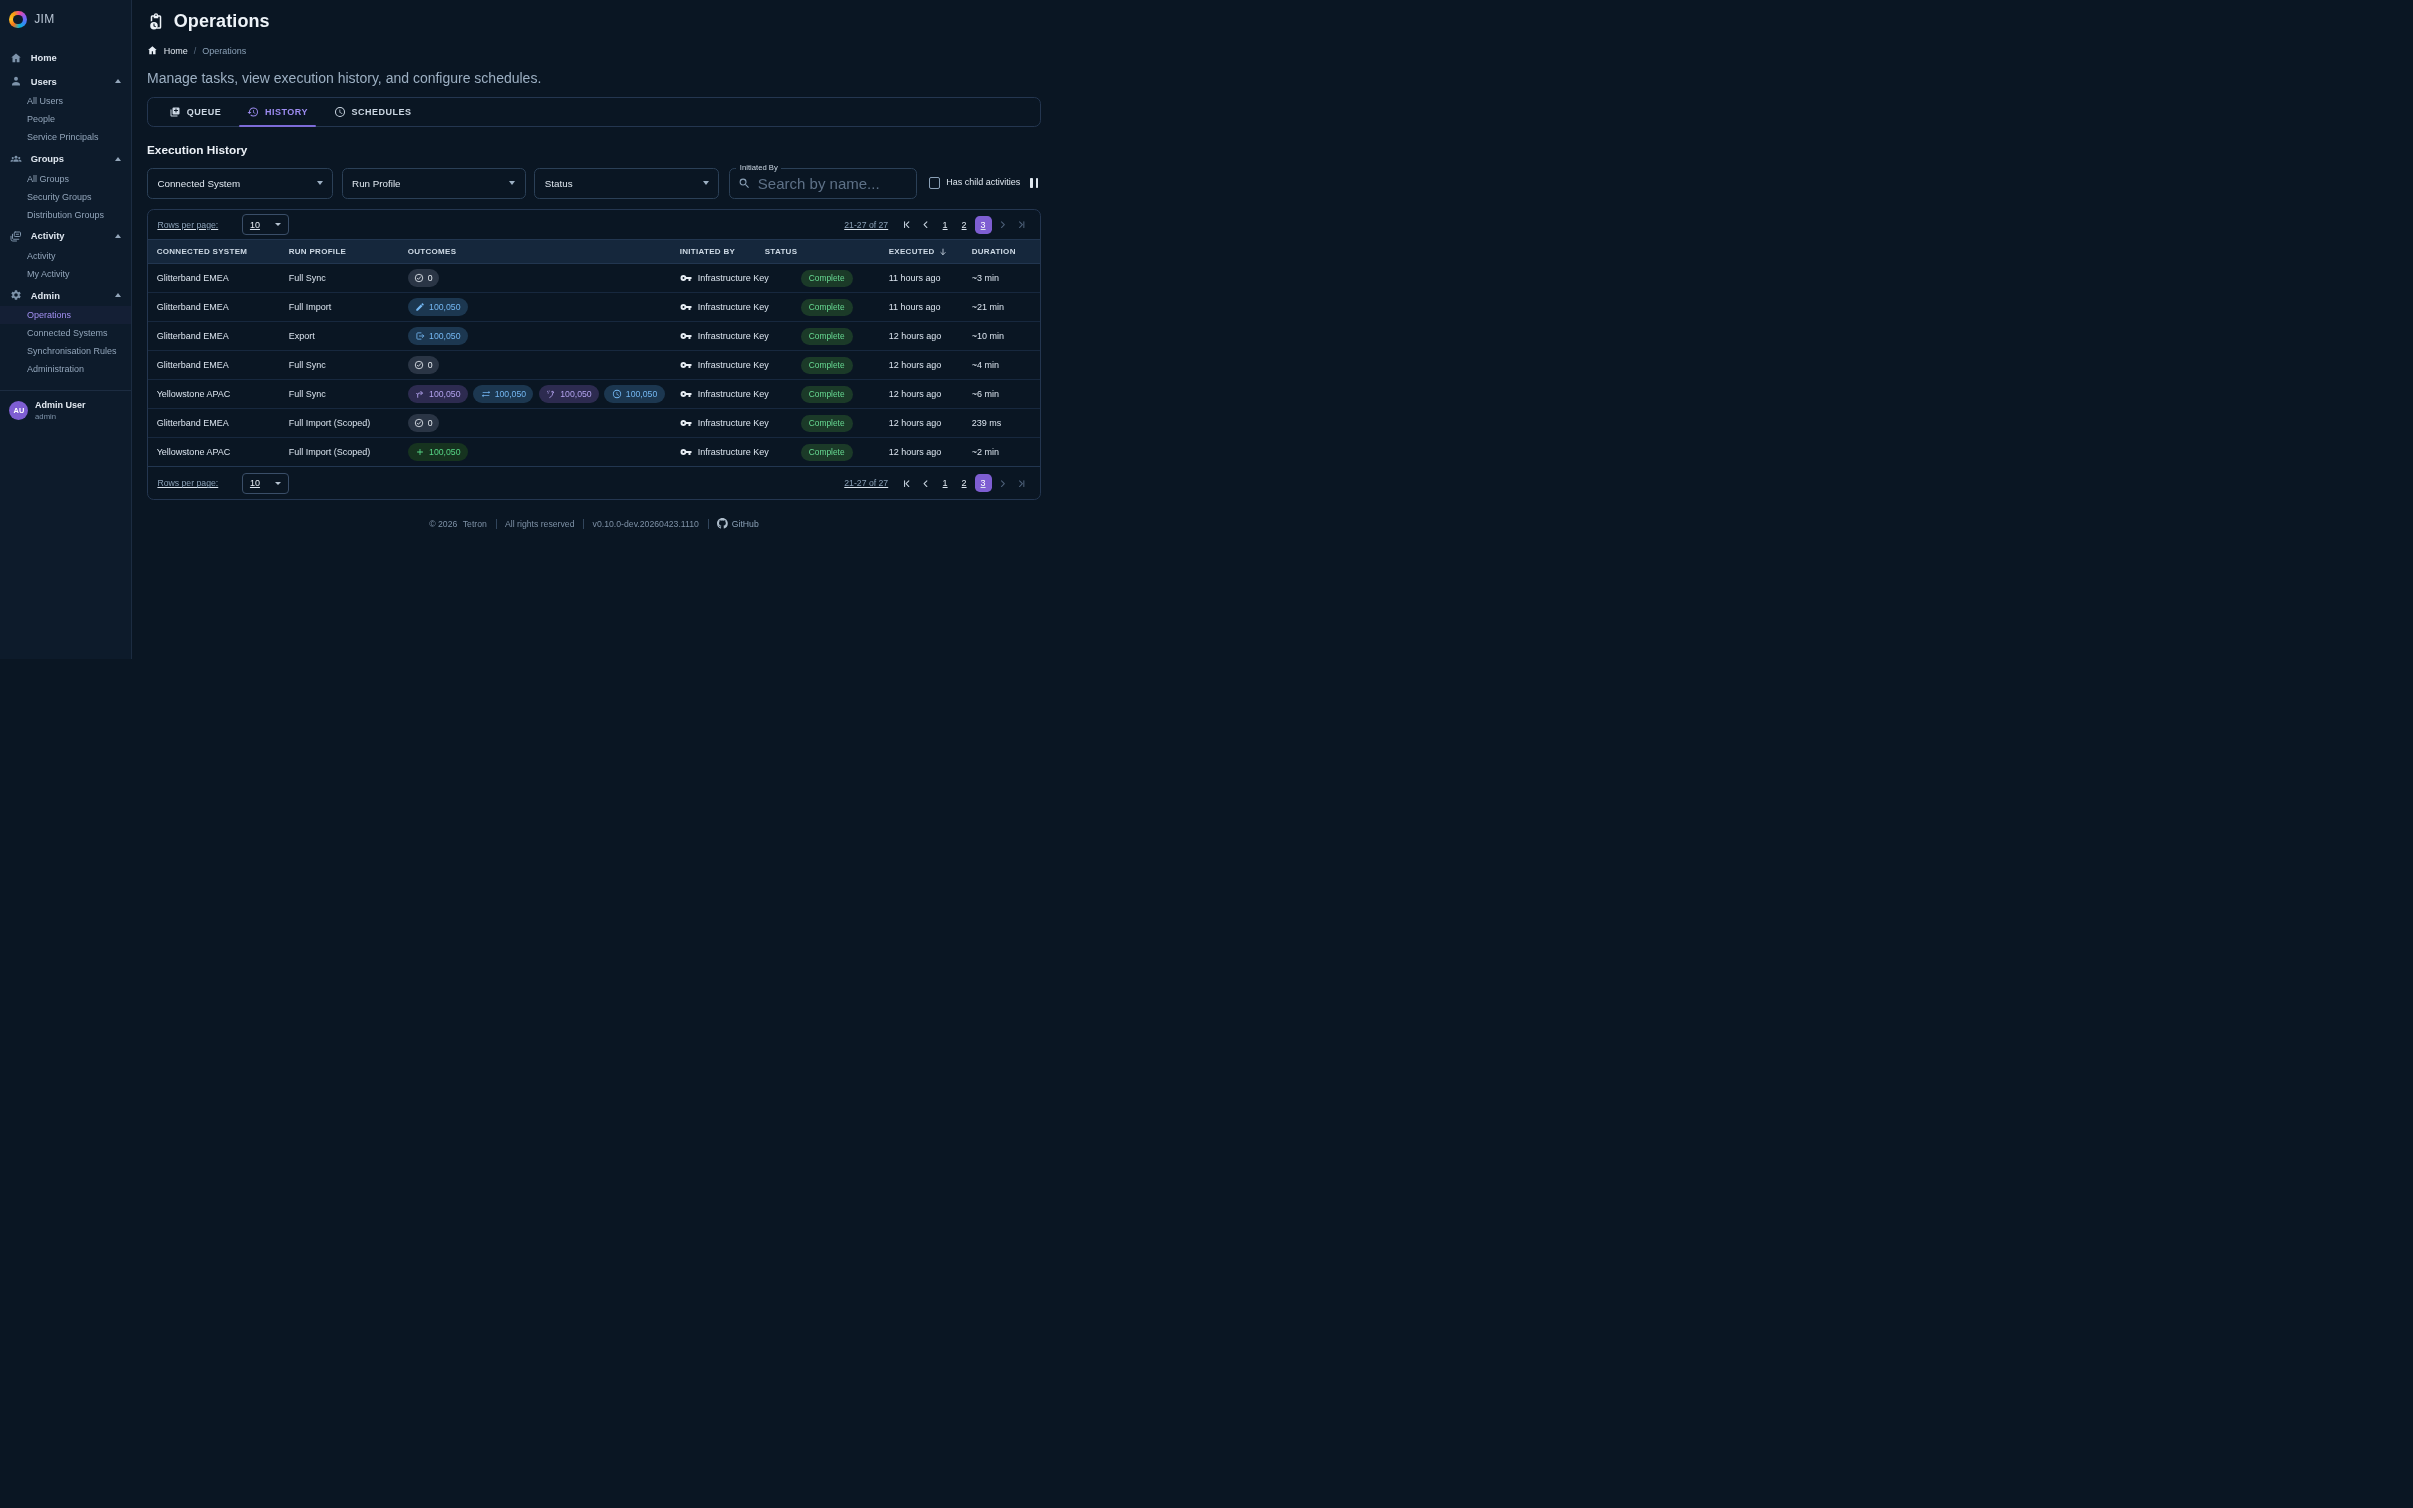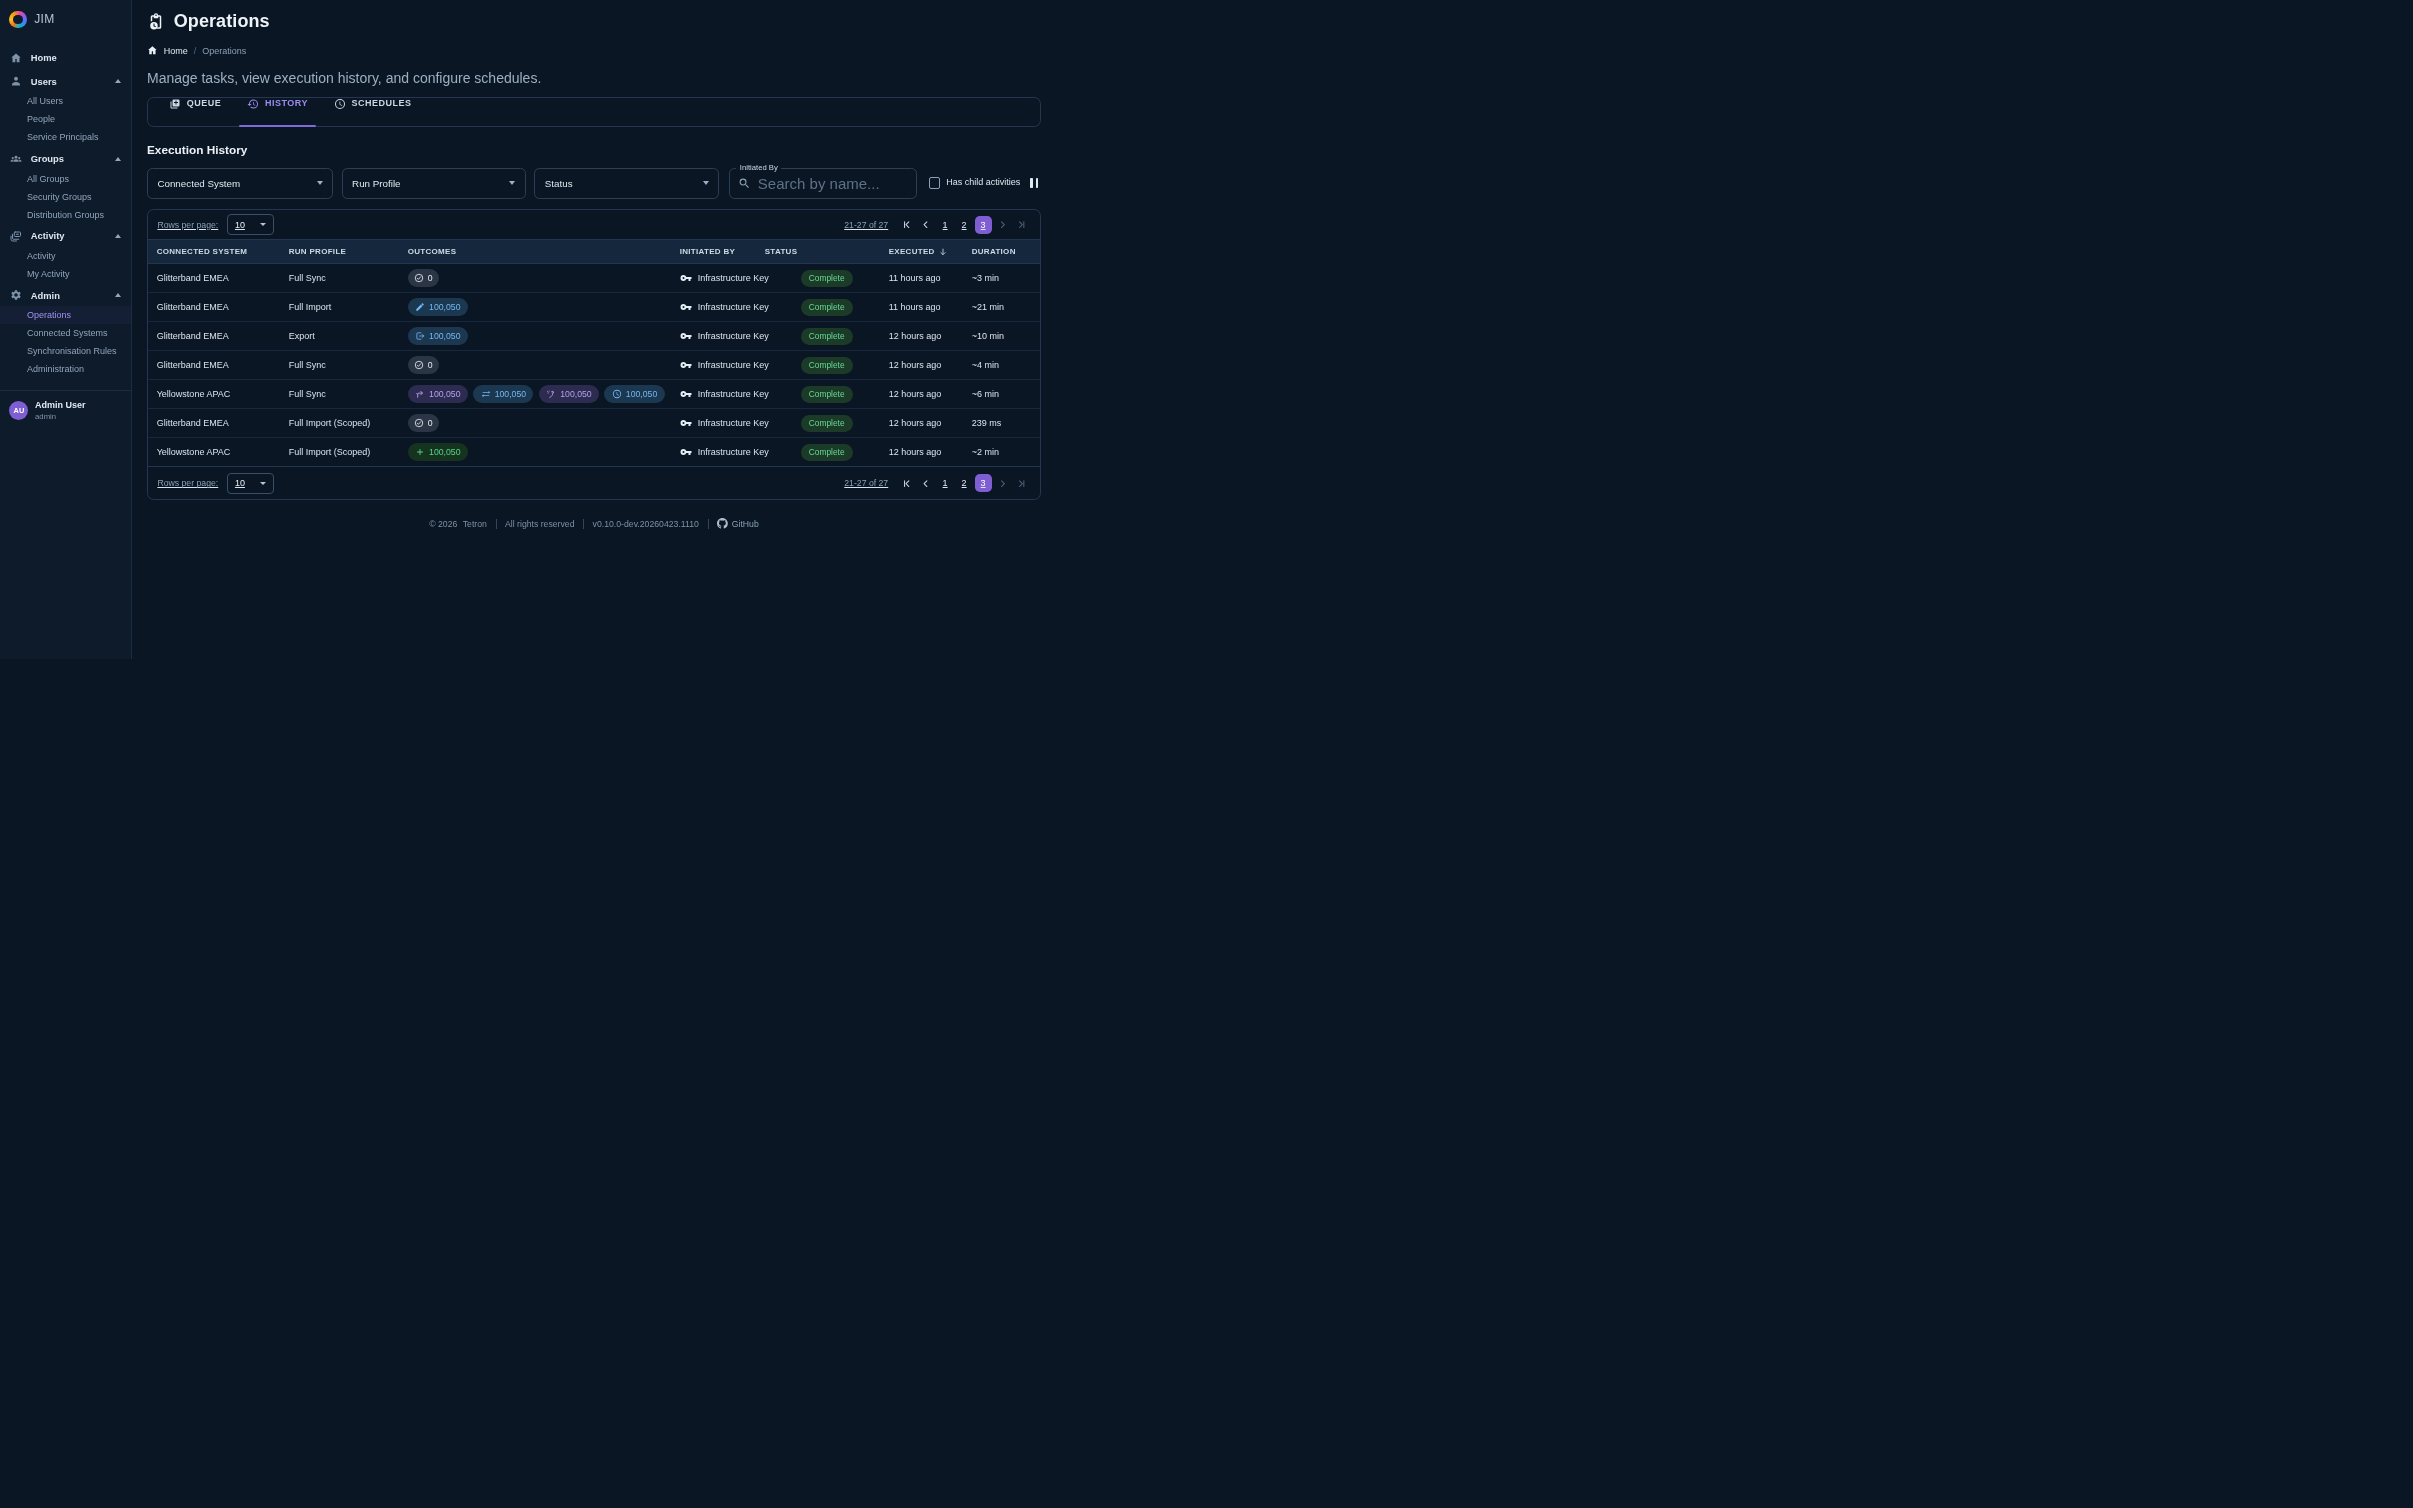--- a/index.html
+++ b/index.html
@@ -41,21 +41,21 @@
   .page-title-row .icn { font-size:18px; color:#eef3f8; }
   .page-title { font-size:18px; font-weight:700; color:#eef3f8; letter-spacing:0.1px; }
   .breadcrumb { margin-top:12.8px; display:flex; align-items:center; gap:6px; font-size:9px; }
   .breadcrumb .icn { font-size:10.8px; color:#e8eef5; }
   .bc-home { color:#e3eaf2; cursor:pointer; }
   .bc-sep { color:#56697e; }
   .bc-current { color:#8aa0b6; }
   .page-desc { margin-top:14px; font-size:14px; color:#9db0c3; }
 
   .tabbar { margin-top:11.4px; height:30px; border:0.7px solid #243650; border-radius:6.7px; display:flex; align-items:stretch; padding:0 8px; }
-  .tab { display:flex; gap:6px; padding:0 12.8px; position:relative; cursor:pointer;
+  .tab { display:flex; align-items:center; gap:6px; padding:0 12.8px; position:relative; cursor:pointer;
          font-size:9px; font-weight:600; letter-spacing:0.5px; color:#ccd7e3; }
   .tab .icn { font-size:12px; color:#ccd7e3; }
   .tab.active, .tab.active .icn { color:#9d8cf0; }
   .tab.active::after { content:""; position:absolute; left:4.7px; right:4.7px; bottom:-0.7px; height:2px; border-radius:1.3px; background:#7c6bd8; }
 
   .section-title { margin-top:15.5px; font-size:11.8px; font-weight:700; color:#edf2f8; }
 
   .filters { margin-top:10.8px; display:flex; align-items:center; }
   .select { height:31px; border:0.7px solid #2b4057; border-radius:5.4px; display:flex; align-items:center; padding:0 9.4px; font-size:9.8px; color:#dfe7ef; cursor:pointer; margin-right:8.7px; }
   .sel-cs { width:186px; } .sel-rp { width:184px; } .sel-st { width:185px; margin-right:10px; }
@@ -69,21 +69,21 @@
   .checkbox { width:11.4px; height:11.4px; border:1.3px solid #8ba1b7; border-radius:2px; flex:none; }
   .checkbox-label { font-size:9px; color:#dfe7ef; white-space:nowrap; }
   .pause-btn { margin-left:auto; display:flex; gap:3px; cursor:pointer; padding:2.7px; }
   .pause-bar { width:2.7px; height:9.4px; background:#dfe7ef; border-radius:0.7px; }
 
   
   .table-card { margin-top:10.8px; border:0.7px solid #243650; border-radius:6.7px; overflow:hidden; }
   .toolbar { height:29px; display:flex; align-items:center; padding:0 9.4px;text-decoration:underline; }
   .toolbar.bottom { height:32px; }
   .rpp-label { font-size:8.7px; color:#8aa0b6; }
-  .rpp-select { margin-left:9px; height:21px; border:0.7px solid #3a4e68; border-radius:4px; display:flex; align-items:center; gap:15px; padding:0 6.7px; font-size:9px; color:#e9eff6; cursor:pointer; }
+  .rpp-select { margin-left:24px; height:21px; border:0.7px solid #3a4e68; border-radius:4px; display:flex; align-items:center; gap:15px; padding:0 6.7px; font-size:9px; color:#e9eff6; cursor:pointer; }
   .rpp-select .caret-down { border-top-color:#b6c4d2; border-left-width:3px; border-right-width:3px; border-top-width:3.7px; }
   .pag { margin-left:auto; display:flex; align-items:center; gap:2px; }
   .range { font-size:8.7px; color:#8aa0b6; margin-right:7.4px; }
   .pbtn { width:17.5px; height:17.5px; display:flex; align-items:center; justify-content:center; color:#c8d4e0; cursor:pointer; }
   .pbtn .icn { font-size:11.4px; }
   .pbtn.disabled { color:#4e617a; cursor:default; }
   .pnum { min-width:17px; height:18px; padding:0 3.4px; border-radius:4.7px; display:flex; align-items:center; justify-content:center; font-size:9px; color:#e3eaf2; cursor:pointer; }
   .pnum.active { background:#7e5ed2; color:#fff; }
 
   .tgrid { display:grid; grid-template-columns:132px 119px 272px 85px 124px 83px 1fr; align-items:center; padding-left:8.7px; }

